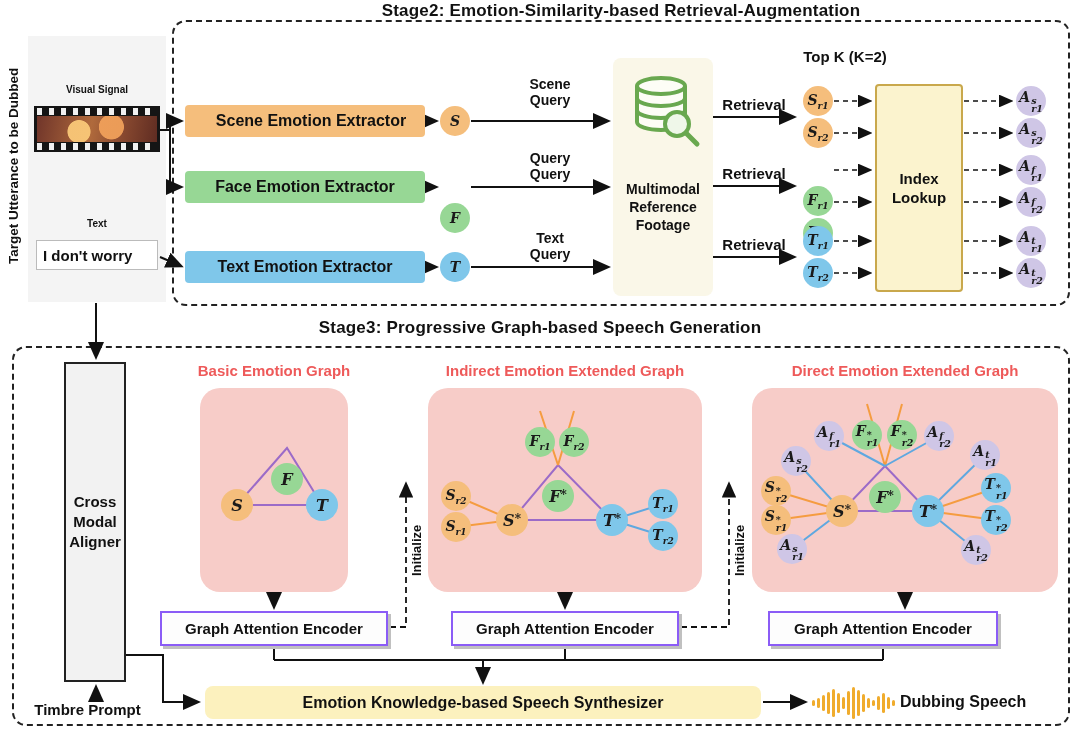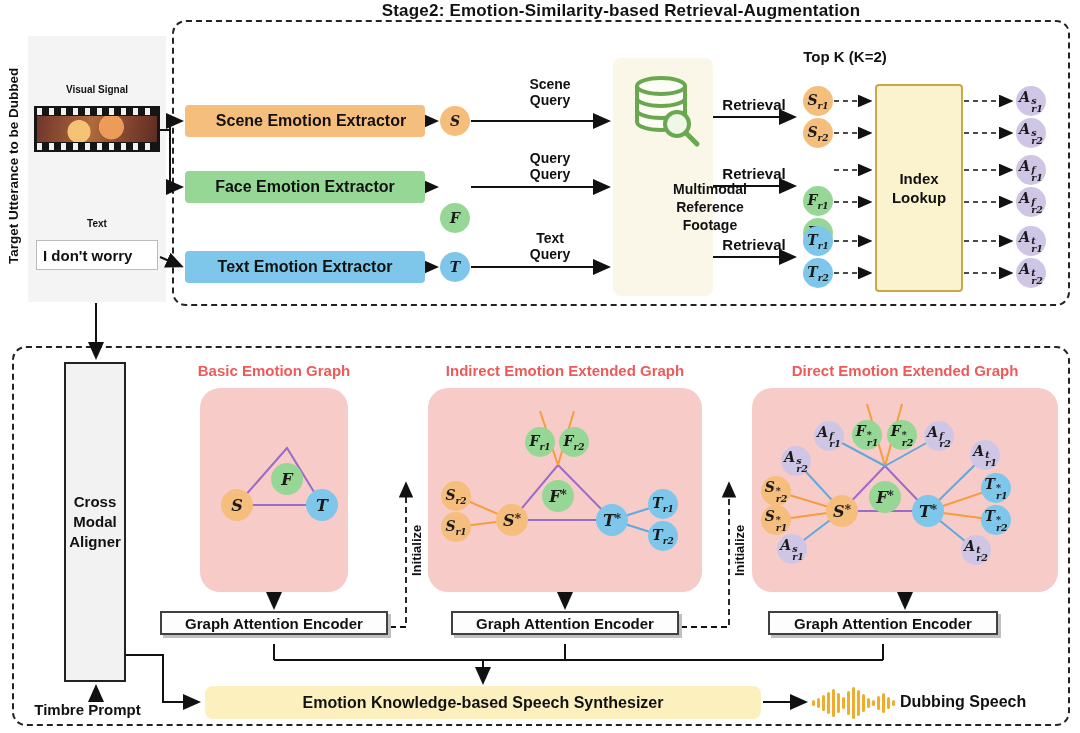--- a/index.html
+++ b/index.html
@@ -20,39 +20,39 @@
      radial-gradient(circle at 62% 42%, rgba(240,160,90,.95) 0 16%, rgba(0,0,0,0) 17%),
      linear-gradient(100deg,#70352a,#b06a3c 45%,#8a4a30 70%,#5f2c22);}
   .txtbox{position:absolute;left:8px;top:204px;width:122px;height:30px;background:#fff;border:1px solid #bbb;
     display:flex;align-items:center;padding-left:6px;font-weight:bold;font-size:15px;}
   .extractor{position:absolute;left:185px;width:240px;height:32px;display:flex;align-items:center;justify-content:center;
     font-weight:bold;font-size:16px;border-radius:4px;z-index:3;}
   .ex-o{background:var(--orange,#F5BE7C);padding-left:12px;} .ex-g{background:var(--green,#97D795);} .ex-b{background:var(--blue,#7FC7EA);}
   .qlabel{position:absolute;width:90px;text-align:center;font-weight:bold;font-size:14px;line-height:16px;z-index:3;}
   .dbpanel{position:absolute;left:613px;top:58px;width:100px;height:238px;background:#FAF7E8;border-radius:8px;z-index:1;}
   .dbicon{position:absolute;left:625px;top:72px;z-index:3;}
-  .dblabel{position:absolute;left:613px;top:180px;width:100px;text-align:center;font-weight:bold;font-size:14px;line-height:18px;z-index:3;margin-left:47px;}
+  .dblabel{position:absolute;left:613px;top:180px;width:100px;text-align:center;font-weight:bold;font-size:14px;line-height:18px;z-index:3;}
   .blabel{position:absolute;text-align:center;font-weight:bold;font-size:15px;z-index:3;}
   .indexbox{position:absolute;left:875px;top:84px;width:88px;height:208px;background:var(--yellow,#FBF3CE);
     border:2.5px solid var(--yellow-border,#C9A84C);border-radius:4px;display:flex;flex-direction:column;
     align-items:center;justify-content:center;font-weight:bold;font-size:15px;line-height:19px;z-index:3;}
   .node{position:absolute;border-radius:50%;display:flex;align-items:center;justify-content:center;z-index:3;
     font-family:"DejaVu Serif","Liberation Serif",serif;font-style:italic;font-weight:bold;color:#1a1a1a;}
   .n30{width:30px;height:30px;font-size:14px;}
   .n32{width:32px;height:32px;font-size:16px;}
   .c-o{background:var(--orange,#F5BE7C);} .c-g{background:var(--green,#97D795);margin-top:31px;}
   .c-b{background:var(--blue,#7FC7EA);} .c-l{background:var(--lavender,#CFC6E6);}
   .m{display:inline-block;white-space:nowrap;}
   .m sub{font-size:9px;vertical-align:-4px;font-style:italic;}
   .m sup{font-size:12px;vertical-align:3px;font-style:italic;}
   .st{display:inline-flex;flex-direction:column;align-items:flex-start;margin-left:1px;vertical-align:-2px;}
   .st em{display:block;font-style:italic;font-size:9.5px;line-height:8px;}
   .pink{position:absolute;top:388px;height:204px;background:var(--pink,#F7CCC8);border-radius:20px;z-index:1;}
   .gtitle{position:absolute;top:362px;color:var(--red-title,#EE5A5A);font-weight:bold;font-size:15px;text-align:center;z-index:3;}
-  .encoder{position:absolute;top:611px;height:24px;background:#fdfdfd;border:2px solid #404040;box-shadow:3px 3px 0 #c0c0c0;
+  .encoder{position:absolute;top:611px;height:35px;background:#fdfdfd;border:2px solid #8b5cf6;box-shadow:3px 3px 0 #c0c0c0;
     display:flex;align-items:center;justify-content:center;font-weight:bold;font-size:15px;z-index:3;}
   .aligner{position:absolute;left:64px;top:362px;width:62px;height:320px;background:#f2f2f2;border:2px solid #222;
     display:flex;flex-direction:column;align-items:center;justify-content:center;font-weight:bold;font-size:15px;line-height:20px;z-index:3;}
   .init{position:absolute;writing-mode:vertical-rl;transform:rotate(180deg);font-weight:bold;font-size:13px;height:84px;
     display:flex;align-items:center;z-index:3;}
   .synth{position:absolute;left:205px;top:686px;width:556px;height:33px;background:#FCF1BE;border-radius:8px;
     display:flex;align-items:center;justify-content:center;font-weight:bold;font-size:16px;z-index:3;}
   .wave{position:absolute;left:812px;top:686px;z-index:3;}
   .dub{position:absolute;left:900px;top:693px;font-weight:bold;font-size:16px;z-index:3;}
   .timbre{position:absolute;left:10px;top:701px;width:155px;text-align:center;font-weight:bold;font-size:15px;z-index:3;}
@@ -256,20 +256,21 @@
         </span></span>
     </div>
   <div class="node c-l n30" style="left:1016px;top:258px;">
       <span class="m"><i>A</i><span class="st">
           <em>t</em>
           <em>r2</em>
         </span></span>
     </div>
 
   <div class="dashedbox" style="left:12px;top:346px;width:1058px;height:380px;"></div>
+  <div class="stitle" style="left:0;top:318px;width:1080px;"><span>Stage3: Progressive Graph-based Speech Generation</span></div>
 
   <div class="aligner">
     <div>Cross</div>
     <div>Modal</div>
     <div>Aligner</div>
   </div>
   <div class="timbre">Timbre Prompt</div>
 
   <div class="pink" style="left:200px;width:148px;"></div>
   <div class="pink" style="left:428px;width:274px;"></div>

